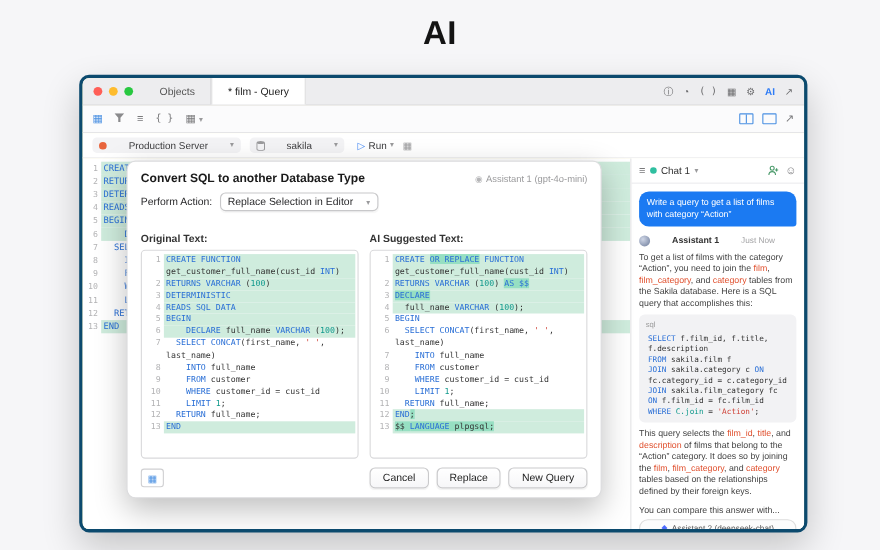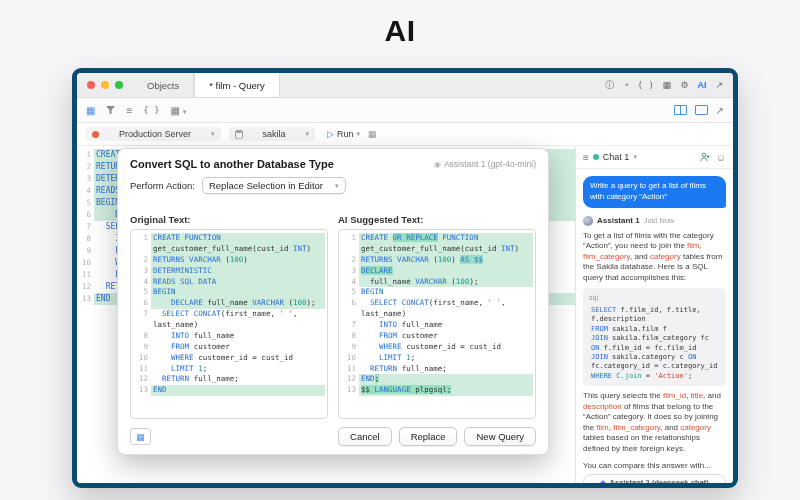--- a/index.html
+++ b/index.html
@@ -1,20 +1,20 @@
 <!DOCTYPE html>
 <html><head>
 <meta charset="utf-8">
 <style>
   html,body{margin:0;padding:0;}
   body{width:800px;height:500px;background:#f6f6f8;font-family:"Liberation Sans",sans-serif;position:relative;overflow:hidden;-webkit-font-smoothing:antialiased;}
 
   .page-title{position:absolute;top:14px;left:0;right:0;text-align:center;font-size:30px;font-weight:600;color:#141414;letter-spacing:.5px;}
 
-  .app-window{position:absolute;left:72px;top:68px;width:656px;height:410px;background:#fef9c3;border:5px solid #0c4a6e;border-radius:9px;box-shadow:0 14px 34px rgba(0,0,0,.20);overflow:hidden;display:flex;flex-direction:column;}
+  .app-window{position:absolute;left:72px;top:68px;width:656px;height:410px;background:#fef9c3;border:3px solid #0c4a6e;border-radius:9px;box-shadow:0 14px 34px rgba(0,0,0,.20);overflow:hidden;display:flex;flex-direction:column;}
 
   
   .tabbar{height:24px;background:#ededef;border-bottom:1px solid #d9d9db;display:flex;align-items:stretch;flex-shrink:0;}
   .traffic{display:flex;align-items:center;gap:6px;padding:0 10px;}
   .light{width:8px;height:8px;border-radius:50%;}
   .light.red{background:#ff5f57;} .light.yellow{background:#febc2e;} .light.green{background:#28c840;}
   .tab{display:flex;align-items:center;padding:0 14px;font-size:9.5px;color:#555;border-right:1px solid #dcdcde;}
   .tab.active{background:#fff;color:#222;border-left:1px solid #dcdcde;}
   .tabbar-right{margin-left:auto;display:flex;align-items:center;gap:9px;padding:0 10px;color:#6b6b6d;font-size:9px;}
   .tb-ico{cursor:default;line-height:1;}
@@ -68,29 +68,29 @@
 
   
   .chat{width:157px;flex-shrink:0;border-left:1px solid #e4e4e6;display:flex;flex-direction:column;background:#fff;min-height:0;}
   .chat-header{height:22px;flex-shrink:0;border-bottom:1px solid #ececee;display:flex;align-items:center;gap:4px;padding:0 7px;font-size:9px;color:#333;}
   .menu-ico{color:#7a7a7c;font-size:10px;}
   .chat-dot{width:6px;height:6px;border-radius:50%;background:#2fbfa0;display:inline-block;}
   .chat-header .right{margin-left:auto;display:flex;align-items:center;gap:6px;color:#8a8a8c;}
   .smiley{font-size:10px;}
   .chat-body{flex:1;min-height:0;padding:7px;display:flex;flex-direction:column;overflow:hidden;font-size:8px;color:#333;}
   .bubble{align-self:flex-end;background:#1b7af2;color:#fff;padding:5px 7px;border-radius:9px 9px 3px 9px;line-height:1.35;max-width:136px;}
-  .meta{display:flex;align-items:center;gap:4px;margin-top:8px;}
+  .meta{display:flex;align-items:center;gap:20px;margin-top:8px;}
   .avatar{width:10px;height:10px;border-radius:50%;background:radial-gradient(circle at 35% 35%,#cfd6e6,#6b7a99);flex-shrink:0;}
   .meta .nm{font-weight:700;}
   .meta .tm{color:#a3a3a5;font-size:7.5px;}
   .para{margin-top:5px;line-height:1.32;color:#444;}
   .codeblock{margin-top:5px;background:#f2f2f4;border-radius:5px;padding:5px 6px;font-family:"DejaVu Sans Mono",monospace;font-size:7px;line-height:1.35;color:#333;}
   .codeblock .lang{font-family:"Liberation Sans",sans-serif;color:#999;font-size:7px;margin-bottom:3px;}
   .compare{margin-top:6px;color:#444;}
-  .pill{margin-top:4px;height:15px;border:1px solid #ddd;border-radius:8px;background:#fcfcfc;display:flex;align-items:center;justify-content:center;gap:4px;font-size:7.5px;color:#555;flex-shrink:0;font-weight:bold;}
+  .pill{margin-top:4px;height:15px;border:1px solid #ddd;border-radius:8px;background:#fcfcfc;display:flex;align-items:center;justify-content:center;gap:4px;font-size:7.5px;color:#555;flex-shrink:0;}
   .pill-ic{font-size:7px;line-height:1;}
 </style>
 </head>
 <body>
 
 <div class="page-title">AI</div>
 
 <div class="app-window">
 
   <div class="tabbar">
@@ -382,24 +382,24 @@
         <div class="codeblock">
           <div class="lang">sql</div>
           <div id="chat-code">
               <div class="cl">
                 <span class="ct"><span class="k">SELECT</span><span> f.film_id, f.title, f.description</span></span>
               </div>
               <div class="cl">
                 <span class="ct"><span class="k">FROM</span><span> sakila.film f</span></span>
               </div>
               <div class="cl">
+                <span class="ct"><span class="k">JOIN</span><span> sakila.category c </span><span class="k">ON</span><span> fc.category_id = c.category_id</span></span>
+              </div>
+              <div class="cl">
                 <span class="ct"><span class="k">JOIN</span><span> sakila.film_category fc </span><span class="k">ON</span><span> f.film_id = fc.film_id</span></span>
-              </div>
-              <div class="cl">
-                <span class="ct"><span class="k">JOIN</span><span> sakila.category c </span><span class="k">ON</span><span> fc.category_id = c.category_id</span></span>
               </div>
               <div class="cl">
                 <span class="ct"><span class="k">WHERE</span><span> </span><span class="n">C.join</span><span> = </span><span class="s">'Action'</span><span>;</span></span>
               </div>
             </div>
         </div>
         <div class="para"><span>This query selects the </span><span class="r">film_id</span><span>, </span><span class="r">title</span><span>, and </span><span class="r">description</span><span> of films that belong to the “Action” category. It does so by joining the </span><span class="r">film</span><span>, </span><span class="r">film_category</span><span>, and </span><span class="r">category</span><span> tables based on the relationships defined by their foreign keys.</span></div>
         <div class="compare">You can compare this answer with...</div>
         <div id="pills">
             <div class="pill">

